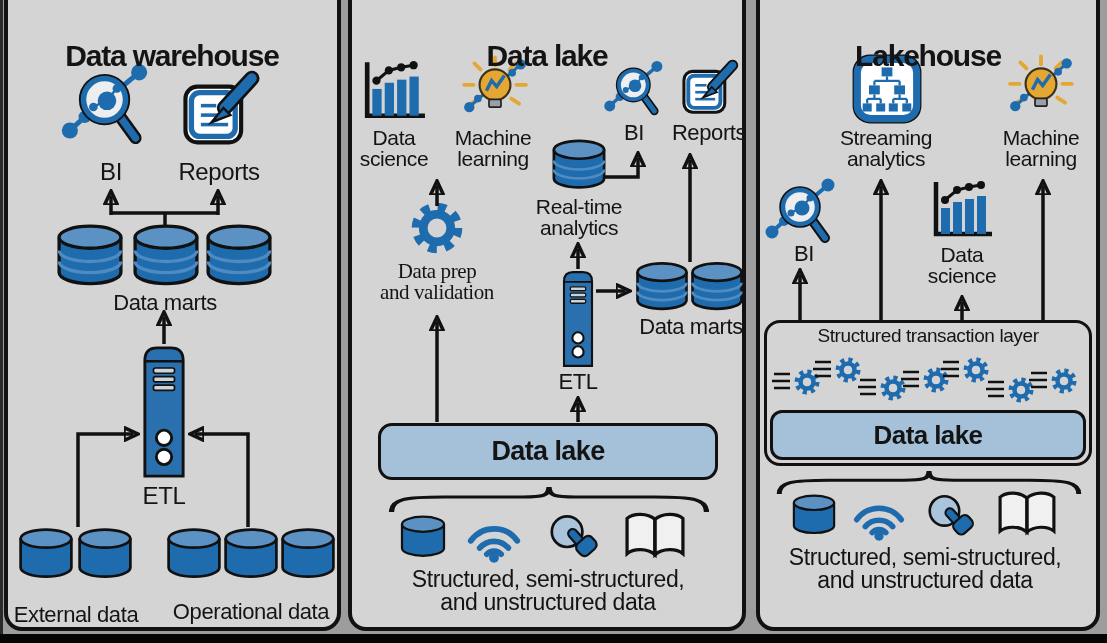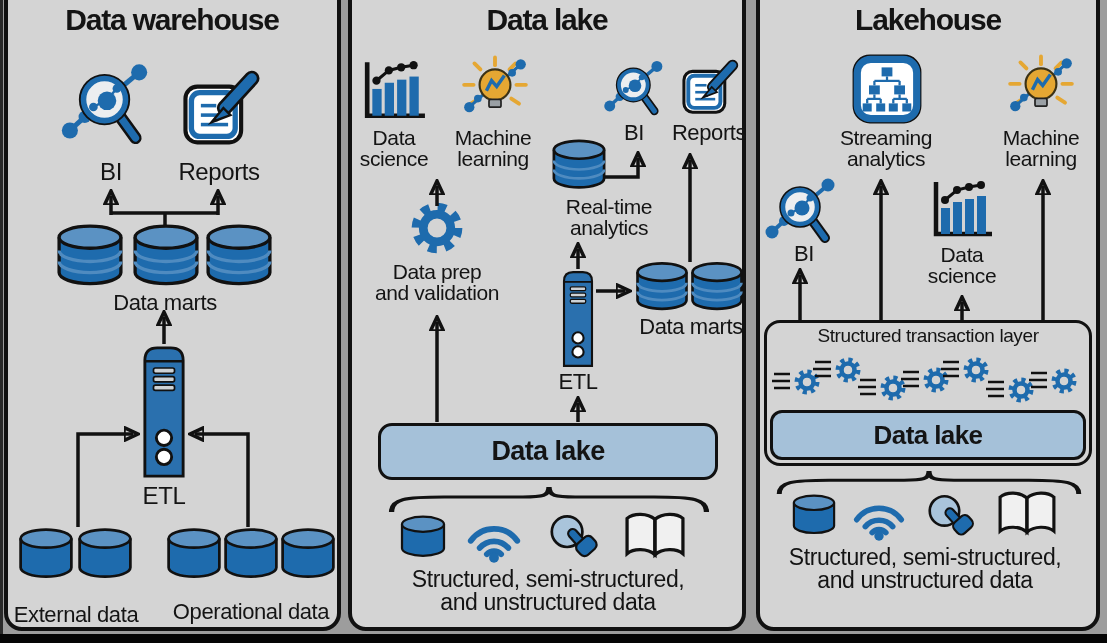--- a/index.html
+++ b/index.html
@@ -3,21 +3,21 @@
 <meta charset="utf-8">
 <style>
   html,body{margin:0;padding:0;background:#9d9d9d;font-family:"Liberation Sans",sans-serif;}
   #stage{position:relative;width:1107px;height:643px;background:#9d9d9d;overflow:hidden;}
   .panel{position:absolute;top:-24px;height:655px;background:#d4d4d4;border:4px solid #111;border-radius:18px;box-sizing:border-box;z-index:1;}
   .edge-left{position:absolute;left:0;top:0;bottom:0;width:3px;background:#2a2a2a;z-index:9;}
   .bottombar{position:absolute;left:0;right:0;bottom:0;height:9px;background:#050505;z-index:9;}
   .lbl{position:absolute;transform:translateX(-50%);text-align:center;color:#141414;
        font-size:22px;letter-spacing:-0.4px;line-height:1.02;white-space:nowrap;z-index:6;}
   .lbl span{display:block;}
-  .title{font-size:30px;font-weight:700;letter-spacing:-1.2px;}
+  .title{font-size:30px;font-weight:700;letter-spacing:-1.2px;margin-top:36px;}
   .small{font-size:21px;}
   .icon{position:absolute;z-index:4;line-height:0;}
   .bluebox{position:absolute;background:#a5c1d9;border:3.5px solid #111;border-radius:14px;
            display:flex;align-items:center;justify-content:center;font-weight:700;
            font-size:27px;letter-spacing:-0.6px;color:#141414;box-sizing:border-box;z-index:4;}
   .outline-box{position:absolute;border:3.5px solid #111;border-radius:16px;box-sizing:border-box;z-index:3;}
   #arrows{position:absolute;left:0;top:0;z-index:5;pointer-events:none;}
   #arrows path,#arrows line{stroke:#111;stroke-width:3.5;fill:none;}
 </style>
 </head>
@@ -232,38 +232,38 @@
       <span>science</span>
   </div>
   <div class="lbl small" style="left:493px;top:127px;">
     <span>Machine</span>
       <span>learning</span>
   </div>
 
   <div class="icon" style="left:550px;top:139px;"><svg width="58" height="52">
         <use href="#sym-cyl" width="100%" height="100%"></use>
       </svg></div>
-  <div class="lbl small" style="left:609px;top:196px;text-align:center;">
+  <div class="lbl small" style="left:579px;top:196px;text-align:center;">
     <span>Real-time</span>
       <span>analytics</span>
   </div>
 
   <div class="icon" style="left:602px;top:58px;"><svg width="66" height="64">
         <use href="#sym-bi" width="100%" height="100%"></use>
       </svg></div>
   <div class="icon" style="left:676px;top:54px;"><svg width="68" height="66">
         <use href="#sym-reports" width="100%" height="100%"></use>
       </svg></div>
   <div class="lbl" style="left:634px;top:122px;">BI</div>
   <div class="lbl" style="left:709px;top:122px;">Reports</div>
 
   <div class="icon" style="left:408px;top:199px;"><svg width="58" height="58">
         <use href="#sym-gear" width="100%" height="100%"></use>
       </svg></div>
-  <div class="lbl small" style="left:437px;top:261px;">
+  <div class="lbl small" style="left:437px;top:261px;font-family:Liberation Serif, serif;">
     <span>Data prep</span>
       <span>and validation</span>
   </div>
 
   <div class="icon" style="left:561px;top:270px;"><svg width="34" height="98">
         <use href="#sym-etl" width="100%" height="100%"></use>
       </svg></div>
   <div class="lbl" style="left:578px;top:371px;">ETL</div>
 
   <div class="icon" style="left:634px;top:261px;"><svg width="56" height="52">

